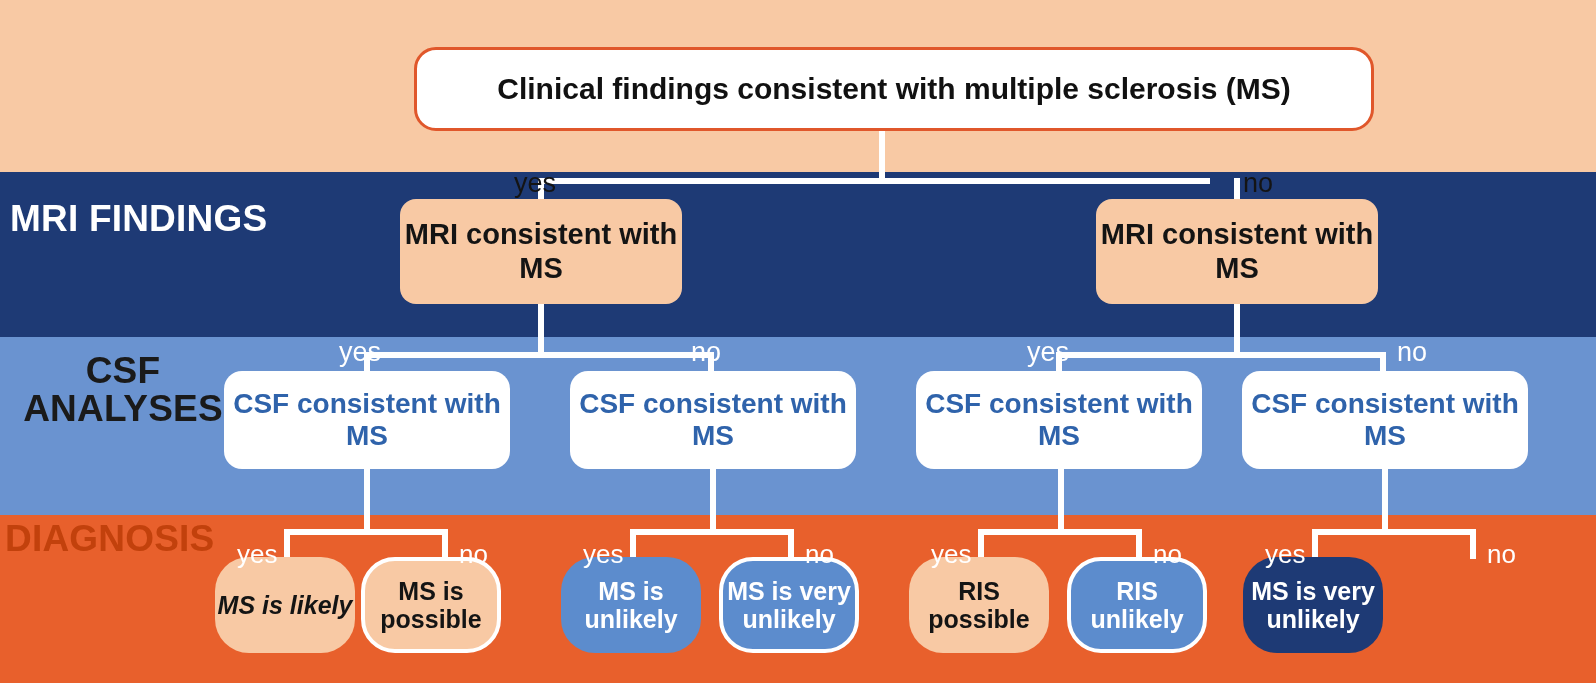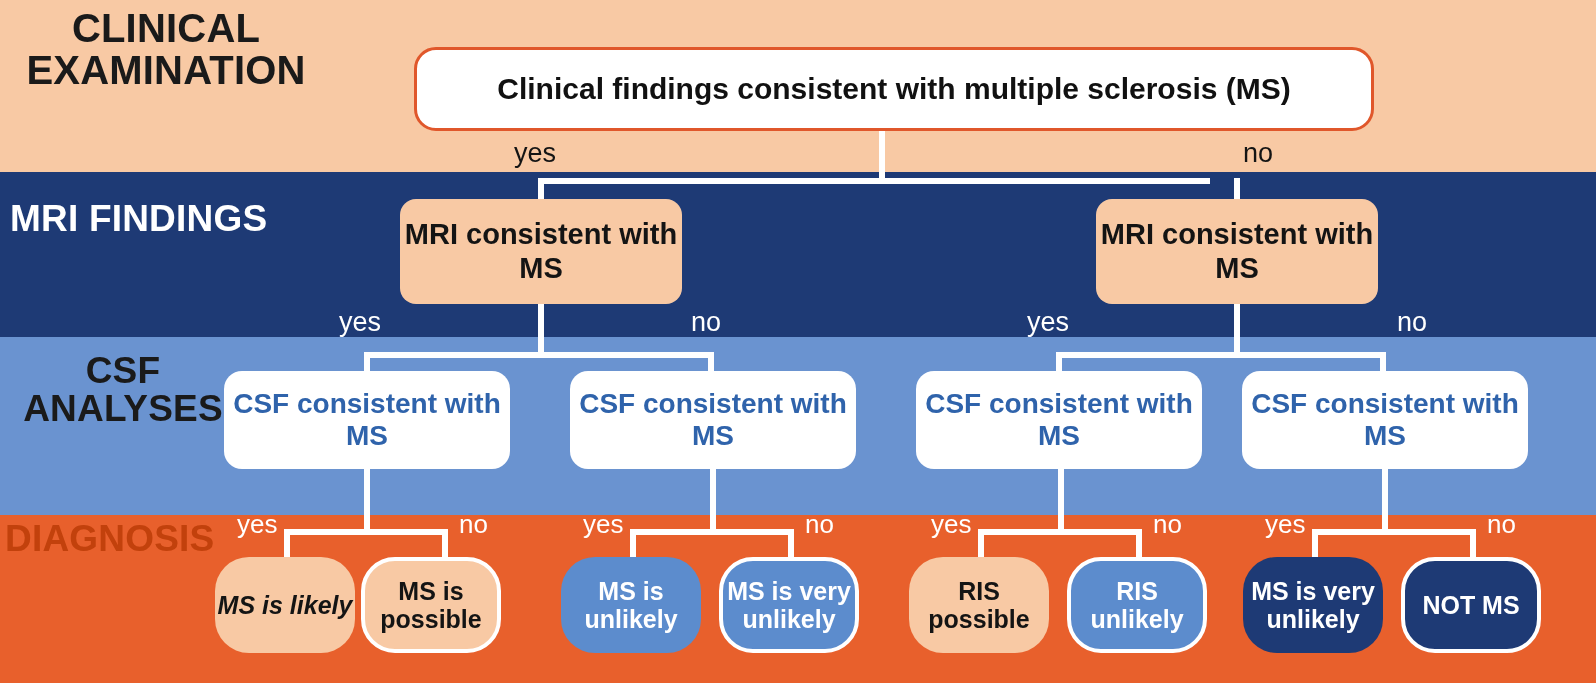--- a/index.html
+++ b/index.html
@@ -58,36 +58,34 @@
   .n-dx{
     width:140px;height:96px;top:557px;border-radius:34px;font-size:25px;
   }
   .dx-peach{background:#f8c9a4;color:#141414;}
   .dx-peach-b{background:#f8c9a4;color:#141414;border:4px solid #ffffff;}
   .dx-blue{background:#5c8ccd;color:#ffffff;}
   .dx-blue-b{background:#5c8ccd;color:#ffffff;border:4px solid #ffffff;}
   .dx-navy{background:#1e3a75;color:#ffffff;}
   .dx-navy-b{background:#1e3a75;color:#ffffff;border:4px solid #ffffff;}
 
-  .edge{position:absolute;z-index:7;font-size:27px;font-weight:400;}
+  .edge{position:absolute;z-index:7;font-size:27px;font-weight:400;margin-top:30px;}
   .edge-dark{color:#141414;}
   .edge-white{color:#ffffff;}
 </style>
 </head>
 <body>
 
 <div id="stage">
 
   <div class="band band-clinical"></div>
   <div class="band band-mri"></div>
   <div class="band band-csf"></div>
   <div class="band band-dx"></div>
 
-  <div class="rowlabel lbl-clinical">CLINICAL
-EXAMINATION</div>
   <div class="rowlabel lbl-mri">MRI FINDINGS</div>
   <div class="rowlabel lbl-csf">CSF
 ANALYSES</div>
   <div class="rowlabel lbl-dx">DIAGNOSIS</div>
 
   <div class="ln" style="left:879px;top:131px;width:6px;height:52px;"></div>
   <div class="ln" style="left:538px;top:178px;width:1168px;max-width:672px;height:6px;"></div>
   <div class="ln" style="left:538px;top:178px;width:6px;height:26px;"></div>
   <div class="ln" style="left:1234px;top:178px;width:6px;height:26px;"></div>
 
@@ -131,21 +129,20 @@
   <div class="node n-csf n-csf-3">CSF consistent with MS</div>
   <div class="node n-csf n-csf-4">CSF consistent with MS</div>
 
   <div class="node n-dx dx-peach" style="left:215px;font-style:italic;">MS is likely</div>
   <div class="node n-dx dx-peach-b" style="left:361px;">MS is possible</div>
   <div class="node n-dx dx-blue" style="left:561px;">MS is unlikely</div>
   <div class="node n-dx dx-blue-b" style="left:719px;">MS is very unlikely</div>
   <div class="node n-dx dx-peach" style="left:909px;">RIS possible</div>
   <div class="node n-dx dx-blue-b" style="left:1067px;">RIS unlikely</div>
   <div class="node n-dx dx-navy" style="left:1243px;">MS is very unlikely</div>
-  <div class="node n-dx dx-navy-b" style="left:1401px;">NOT MS</div>
 
   <div class="edge edge-dark" style="left:514px;top:138px;">yes</div>
   <div class="edge edge-dark" style="left:1243px;top:138px;">no</div>
 
   <div class="edge edge-white" style="left:339px;top:307px;">yes</div>
   <div class="edge edge-white" style="left:691px;top:307px;">no</div>
   <div class="edge edge-white" style="left:1027px;top:307px;">yes</div>
   <div class="edge edge-white" style="left:1397px;top:307px;">no</div>
 
   <div class="edge edge-white" style="left:237px;top:509px;font-size:26px;">yes</div>

